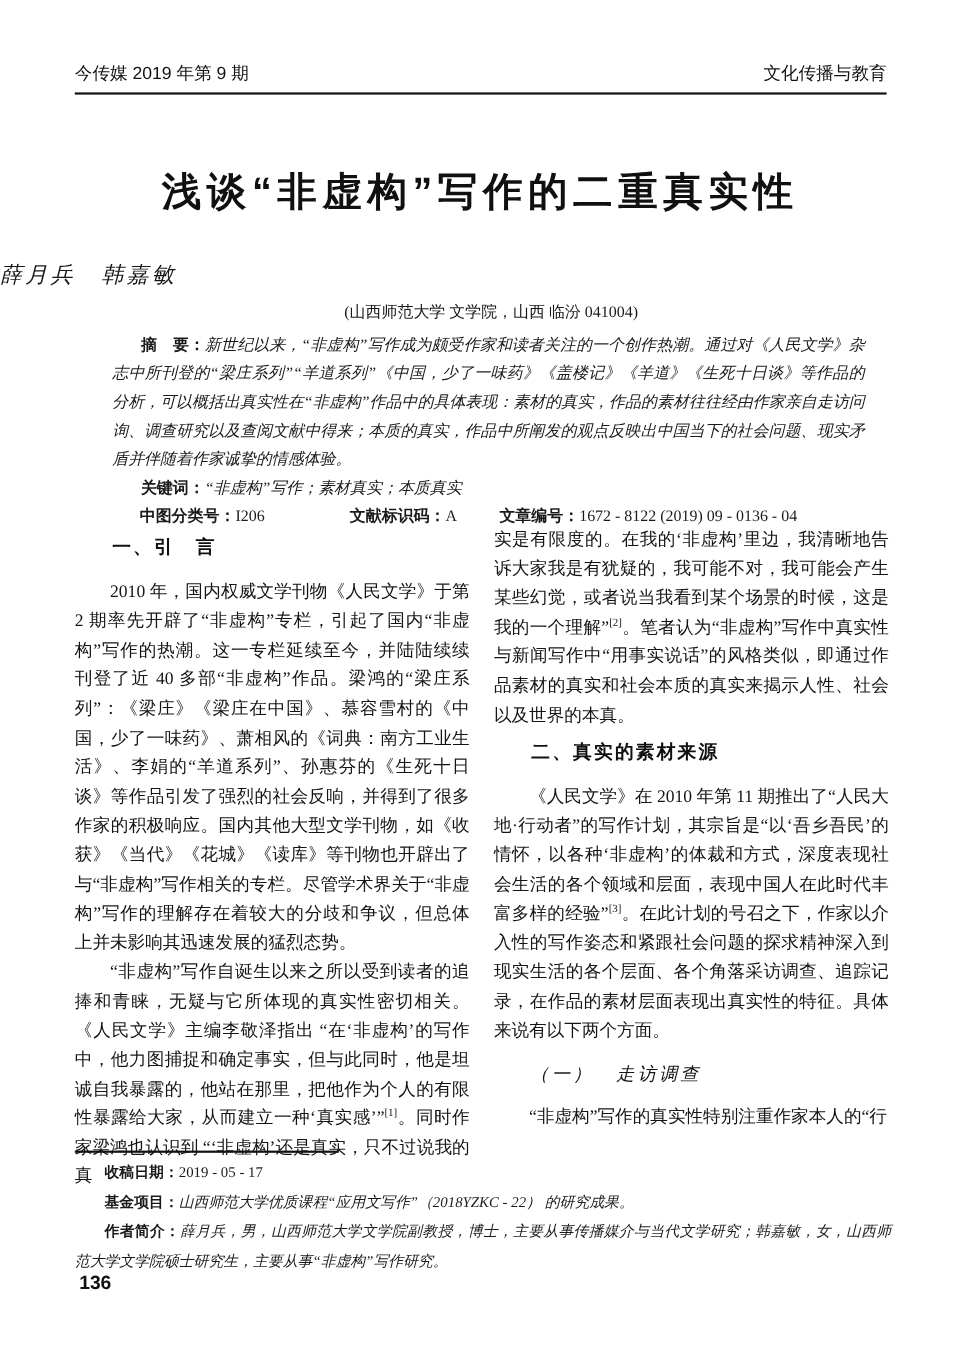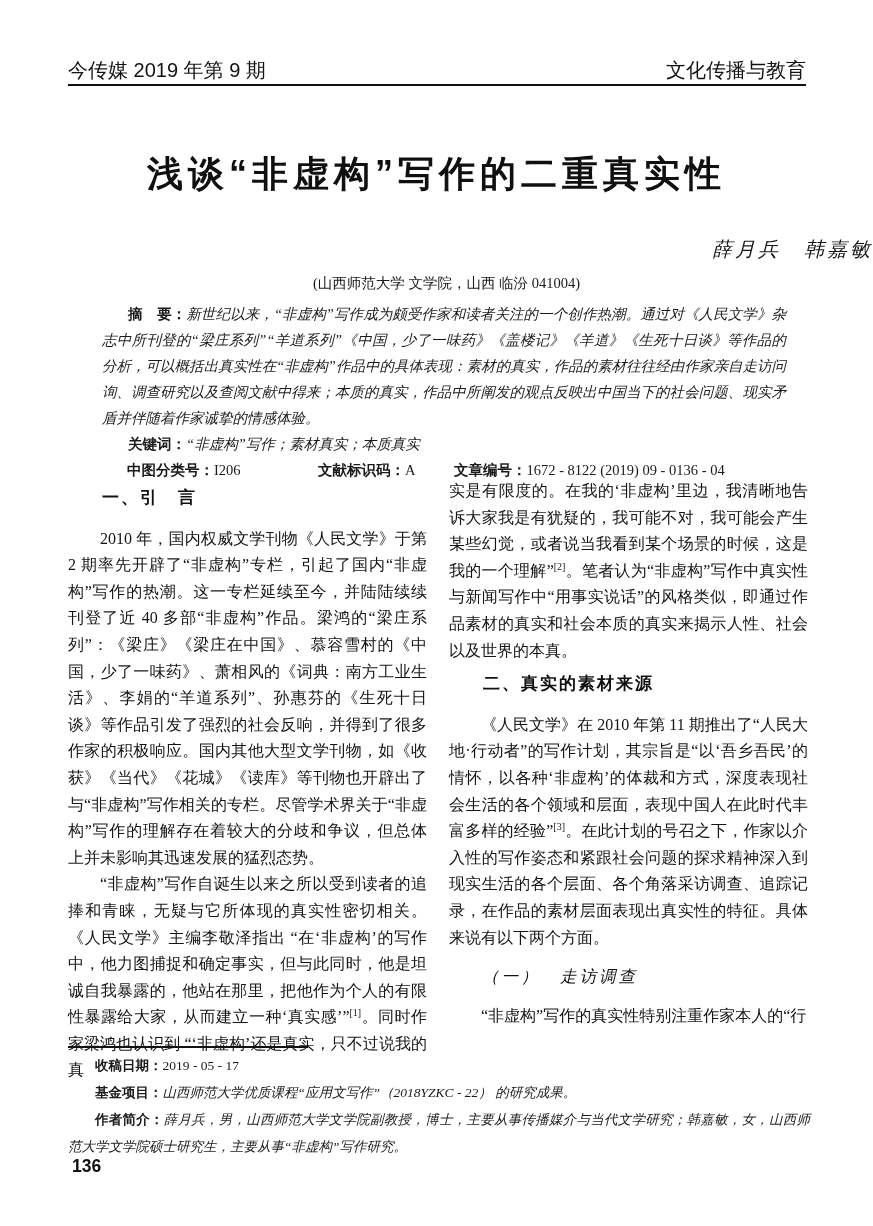--- a/index.html
+++ b/index.html
@@ -3,29 +3,29 @@
 <meta charset="utf-8">
 <style>
   html,body{margin:0;padding:0;background:#ffffff;}
   .page{
     position:relative;width:873px;height:1226px;background:#fff;
     color:#141414;overflow:hidden;
     font-family:"Liberation Serif","DejaVu Serif",serif;
   }
   
   .jhdr{position:absolute;top:57px;left:68px;right:67px;height:26px;
-    font-family:"Liberation Sans","DejaVu Sans",sans-serif;font-size:20px;color:#121212;}
+    font-family:"Liberation Sans","DejaVu Sans",sans-serif;font-size:16px;color:#121212;}
   .jhdr .hl{position:absolute;left:0;top:0;}
   .jhdr .hr{position:absolute;right:0;top:0;}
   .jrule{position:absolute;top:84px;left:68px;width:738px;height:2px;background:#111;}
   
   .title{position:absolute;top:150px;left:0;width:873px;text-align:center;
     font-family:"Liberation Sans","DejaVu Sans",sans-serif;font-weight:700;
     font-size:36px;letter-spacing:5px;color:#101010;}
-  .authors{position:absolute;top:236px;left:0;width:873px;text-align:right;
+  .authors{position:absolute;top:236px;left:0;width:873px;text-align:left;
     font-style:italic;font-size:20px;letter-spacing:3px;color:#151515;}
   .affil{position:absolute;top:274px;left:0;width:873px;text-align:center;
     font-size:14.5px;color:#181818;padding-left:10px;}
   
   .absblock{position:absolute;top:301px;left:102px;width:684px;
     font-size:14.5px;line-height:26px;color:#1a1a1a;}
   .absblock p{margin:0;text-align:justify;}
   .abs-p{text-indent:1.8em;font-style:italic;}
   .abs-p b, .kw-p b{font-style:normal;font-family:"Liberation Sans","DejaVu Sans",sans-serif;font-weight:700;margin-top:21px;}
   .kw-p{text-indent:1.8em;font-style:italic;}

